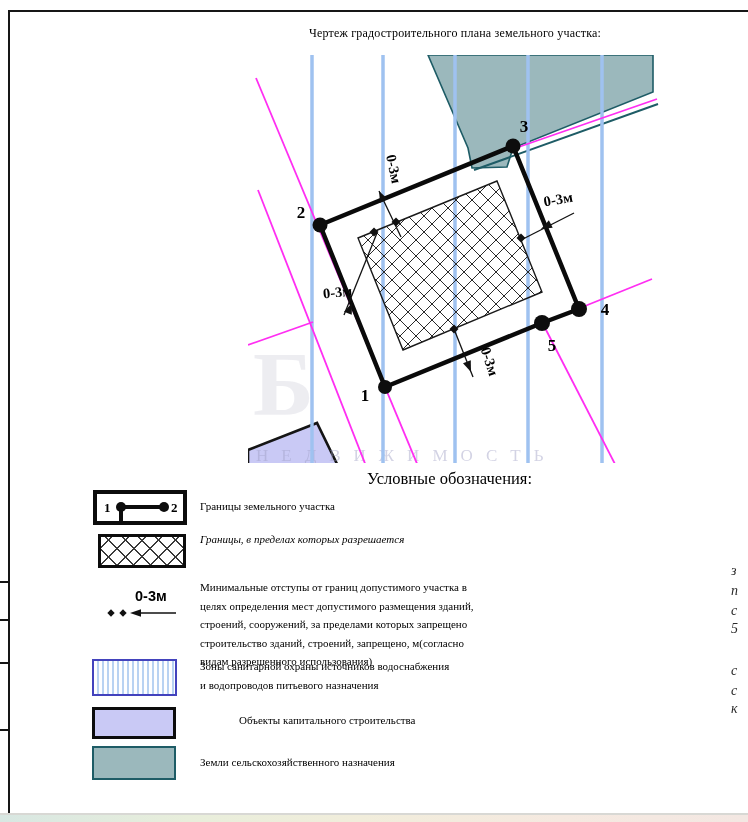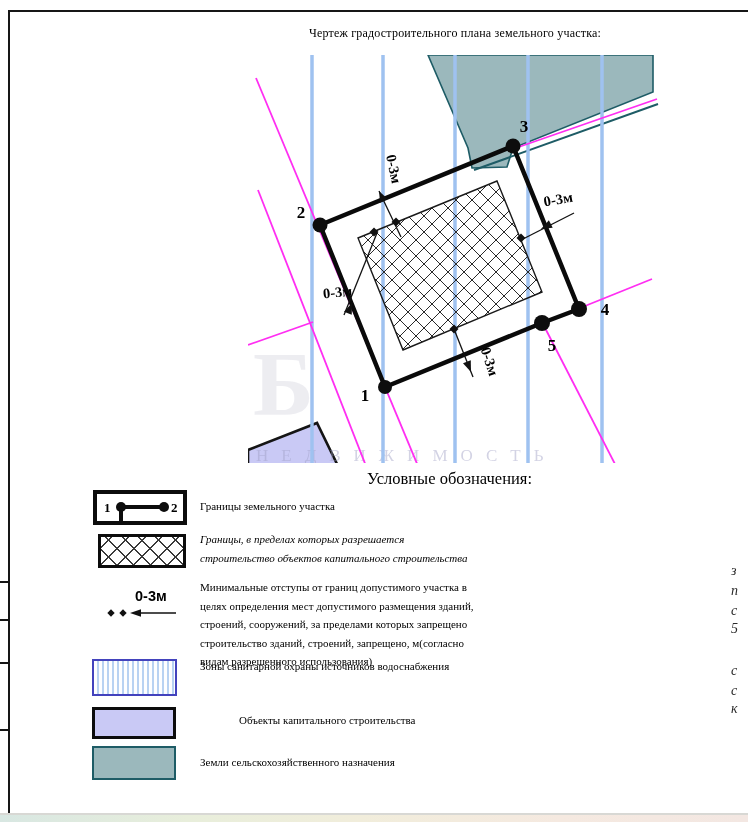--- a/index.html
+++ b/index.html
@@ -170,41 +170,41 @@
       <circle cx="67" cy="13" r="5" fill="#0c0c0c"></circle>
       <text class="s1txt" x="7" y="18">1</text>
       <text class="s1txt" x="74" y="18">2</text>
     </svg>
   </div>
   <div class="legend-label" style="top:497px;">Границы земельного участка</div>
 
   <div class="sym-hatch"></div>
   <div class="legend-label" style="top:530px;font-style:italic;">
     <div>Границы, в пределах которых разрешается</div>
-    <div>строительство  объектов капитального строительства</div>
   </div>
 
   <div class="sym-offset-label">0-3м</div>
   <svg class="sym-offset-arrow" width="75" height="14" viewBox="0 0 75 14">
     <rect x="-2.6" y="-2.6" width="5.2" height="5.2" transform="translate(7,7) rotate(45)" fill="#111"></rect>
     <rect x="-2.6" y="-2.6" width="5.2" height="5.2" transform="translate(19,7) rotate(45)" fill="#111"></rect>
     <polygon points="26,7 37,3.2 37,10.8" fill="#111"></polygon>
     <line x1="35" y1="7" x2="72" y2="7" stroke="#111" stroke-width="1.5"></line>
   </svg>
   <div class="legend-label" style="top:578px;">
     <div>Минимальные отступы от границ допустимого участка в</div>
     <div>целях определения мест допустимого размещения зданий,</div>
     <div>строений, сооружений, за пределами которых запрещено</div>
     <div>строительство зданий, строений, запрещено, м(согласно</div>
     <div>видам разрешенного использования)</div>
   </div>
 
   <div class="sym-stripes"></div>
   <div class="legend-label" style="top:657px;line-height:19px;">
     <div>Зоны санитарной охраны источников водоснабжения</div>
+    <div>и водопроводов питьевого назначения</div>
   </div>
 
   <div class="sym-lav"></div>
   <div class="legend-label" style="top:711px;margin-left:39px;">Объекты капитального строительства</div>
 
   <div class="sym-teal"></div>
   <div class="legend-label" style="top:753px;">Земли сельскохозяйственного назначения</div>
 
   <span class="edge-frag" style="top:563px;">з</span>
   <span class="edge-frag" style="top:583px;">п</span>

